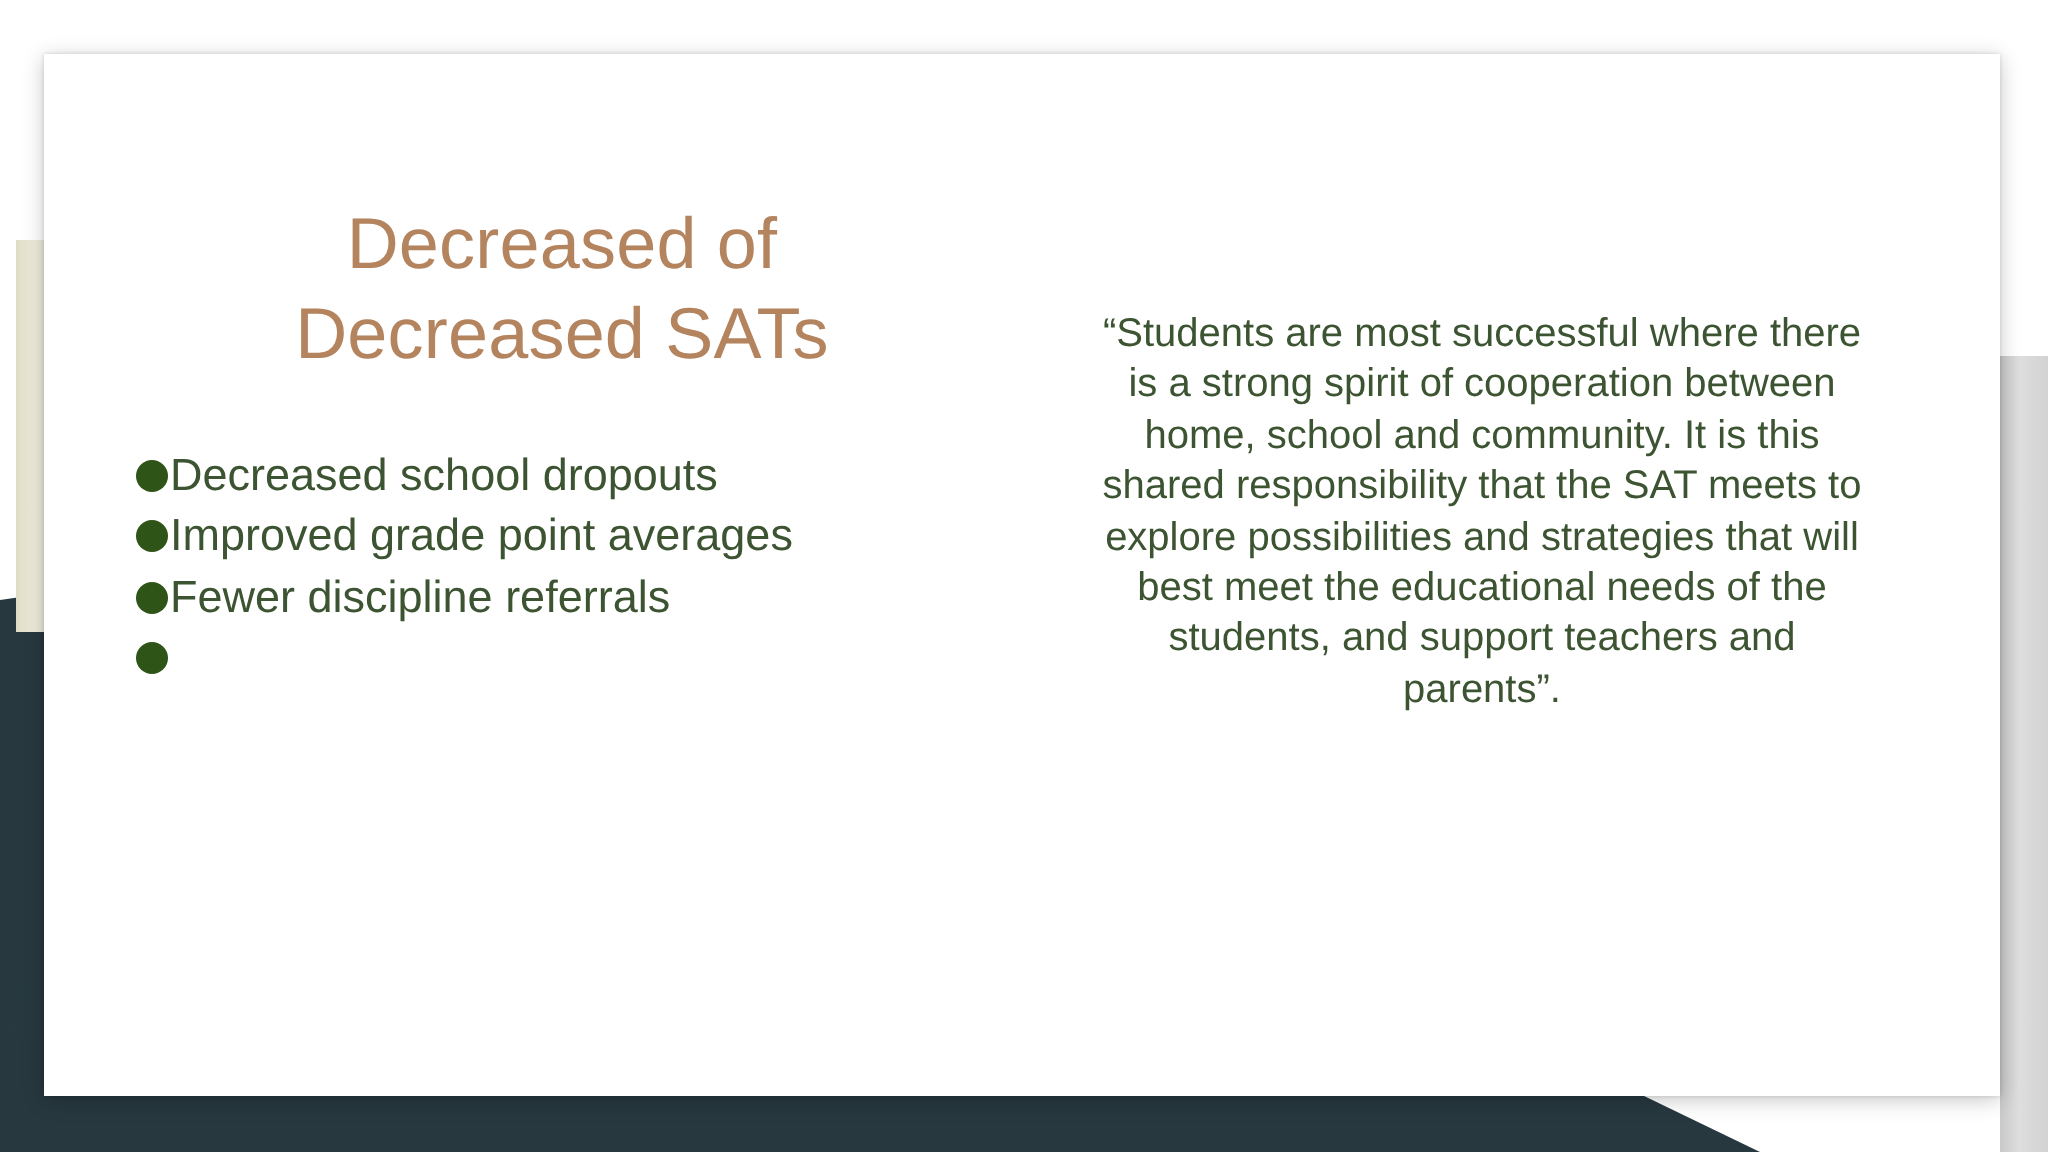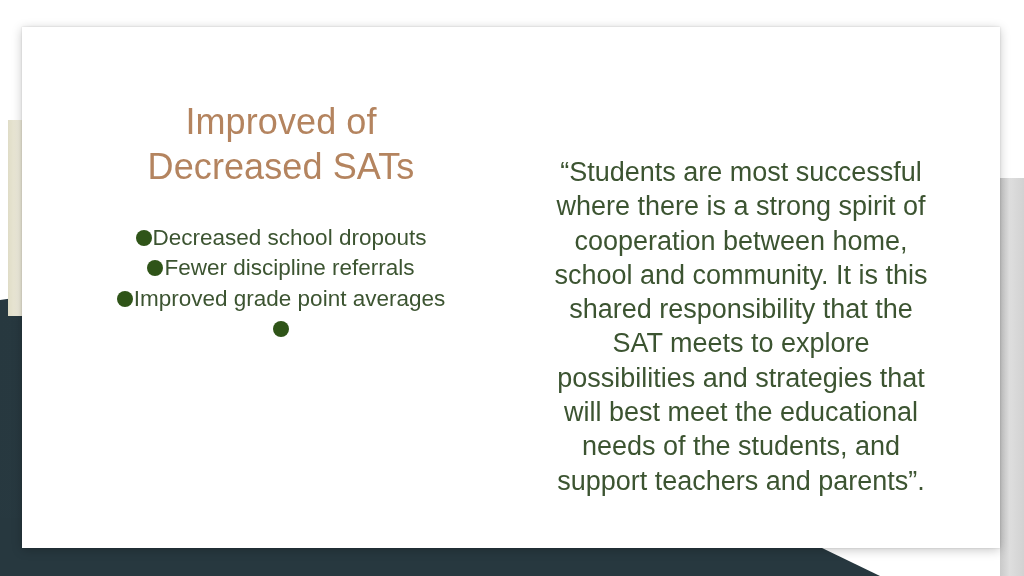--- a/index.html
+++ b/index.html
@@ -107,26 +107,25 @@
     letter-spacing: 0.1px;
     margin: 0 0 34px 0;
     padding: 0 22px;
   }
   .slide-title .t-line {
     display: block;
   }
 
   .bullet-list {
     list-style: none;
-    margin: 0;
+    margin: 12px;
     padding: 0;
     color: #3c5431;
     font-size: 22.5px;
     line-height: 1.355;
-    text-align: center;
   }
   .bullet-list li {
     position: relative;
     padding: 0 0 0 0;
     margin: 0;
     text-indent: 0;
   }
   .bullet-dot {
     display: inline-block;
     width: 16px;
@@ -142,21 +141,21 @@
 
   
   .right-col {
     position: absolute;
     left: 524px;
     top: 128px;
     width: 390px;
   }
   .quote-body {
     color: #3c5431;
-    font-size: 27px;
+    font-size: 20px;
     line-height: 1.27;
     text-align: center;
     margin: 0;
   }
 </style>
 </head>
 <body>
 
 <div class="slide">
 
@@ -166,28 +165,28 @@
     <div class="deco-cream-strip"></div>
     <div class="deco-grey-right"></div>
   </div>
 
   <div class="content-card">
     <div class="card-inner">
 
       <div class="left-col">
 
         <h1 class="slide-title">
-          <span class="t-line">Improved of</span>
+          <span class="t-line">Decreased of</span>
           <span class="t-line">Decreased SATs</span>
         </h1>
 
         <ul class="bullet-list">
           <li><span class="bullet-dot"></span><span class="bullet-text">Decreased school dropouts</span></li>
+          <li><span class="bullet-dot"></span><span class="bullet-text">Improved grade point averages</span></li>
           <li><span class="bullet-dot"></span><span class="bullet-text">Fewer discipline referrals</span></li>
-          <li><span class="bullet-dot"></span><span class="bullet-text">Improved grade point averages</span></li>
           <li><span class="bullet-dot"></span></li>
         </ul>
 
       </div>
 
       <div class="right-col">
         <p class="quote-body">“Students are most successful where there is a strong spirit of cooperation between home, school and community. It is this shared responsibility that the SAT meets to explore possibilities and strategies that will best meet the educational needs of the students, and support teachers and parents”.</p>
       </div>
 
     </div>

